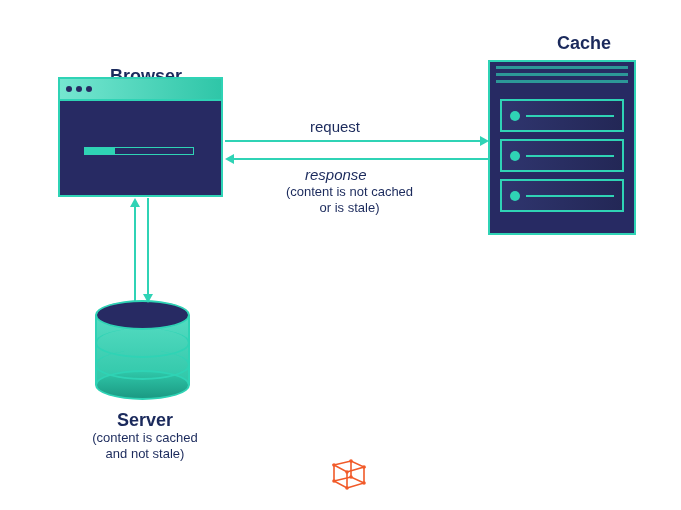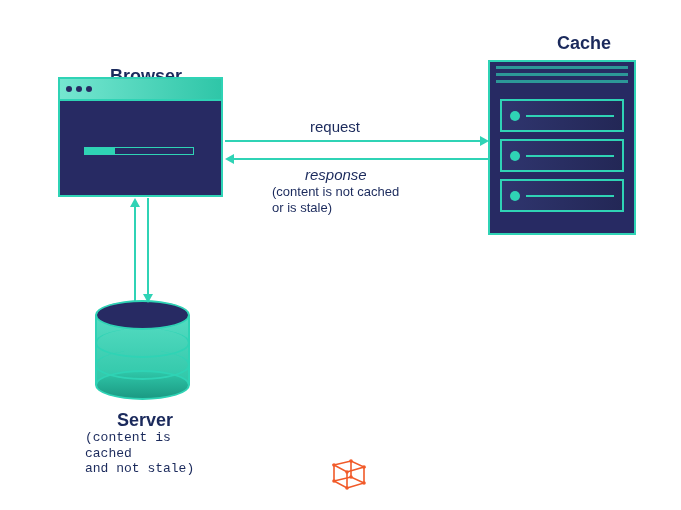--- a/index.html
+++ b/index.html
@@ -15,20 +15,21 @@
     position: absolute;
     font-weight: bold;
     color: #1b2a5c;
     font-size: 18px;
     text-align: center;
   }
   .label-sub {
     position: absolute;
     color: #1b2a5c;
     font-size: 13px;
+    text-align: center;
     line-height: 1.2;
   }
   .label-req {
     position: absolute;
     color: #1b2a5c;
     font-size: 15px;
     text-align: center;
   }
 
   
@@ -228,21 +229,21 @@
 </div>
 
 <div class="cache">
   <div class="cyl-body"></div>
   <div class="cyl-band cyl-bottom"></div>
   <div class="cyl-band cyl-mid2"></div>
   <div class="cyl-band cyl-mid1"></div>
   <div class="cyl-band cyl-top"></div>
 </div>
 <div class="label-title" style="left:117px; top:410px;">Server</div>
-<div class="label-sub" style="left:85px; top:430px; width:120px;font-family:Liberation Mono, monospace;">
+<div class="label-sub" style="left:85px; top:430px; width:120px;">
   <span>(content is cached</span><br>
   <span>and not stale)</span>
 </div>
 
 <div class="arrow-line" style="left:225px; top:140px; width:256px; height:2px;"></div>
 <div class="arrow-head-right" style="left:480px; top:136px;"></div>
 <div class="label-req" style="left:310px; top:118px;text-align:center;">request</div>
 
 <div class="arrow-line" style="left:233px; top:158px; width:256px; height:2px;"></div>
 <div class="arrow-head-left" style="left:225px; top:154px;"></div>

